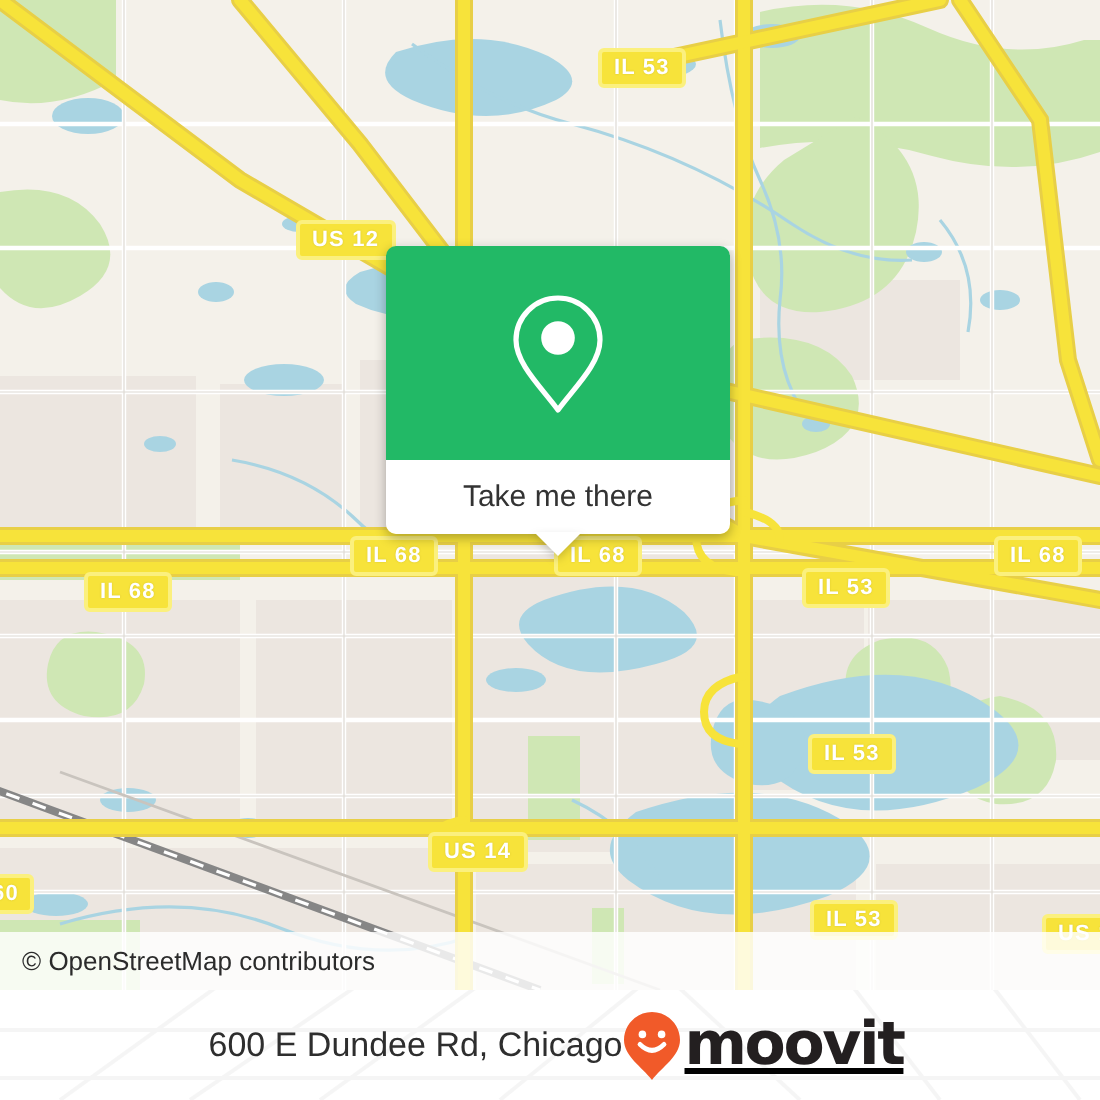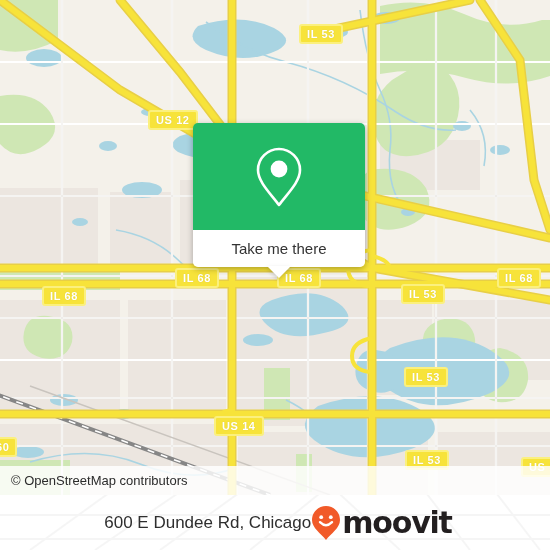--- a/index.html
+++ b/index.html
@@ -135,20 +135,21 @@
     padding: 0 14px 0 20px;
     box-sizing: border-box;
   }
   #address {
     font-size: 17px;
     color: #2e2e2e;
   }
   #brand {
     display: flex;
     align-items: center;
+    text-decoration: underline;
   }
   #brand-mark { margin-right: 1px; }
   #brand-mark svg { display: block; }
   #brand-text {
     font-family: "DejaVu Sans", sans-serif;
     font-size: 30px;
     font-weight: bold;
     color: #231f20;
     letter-spacing: -1.2px;
     line-height: 30px;

